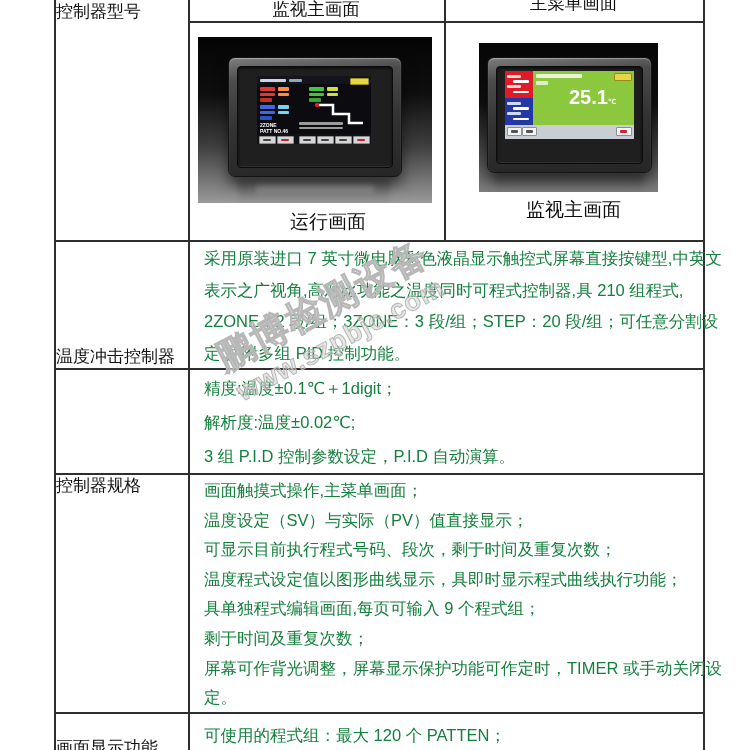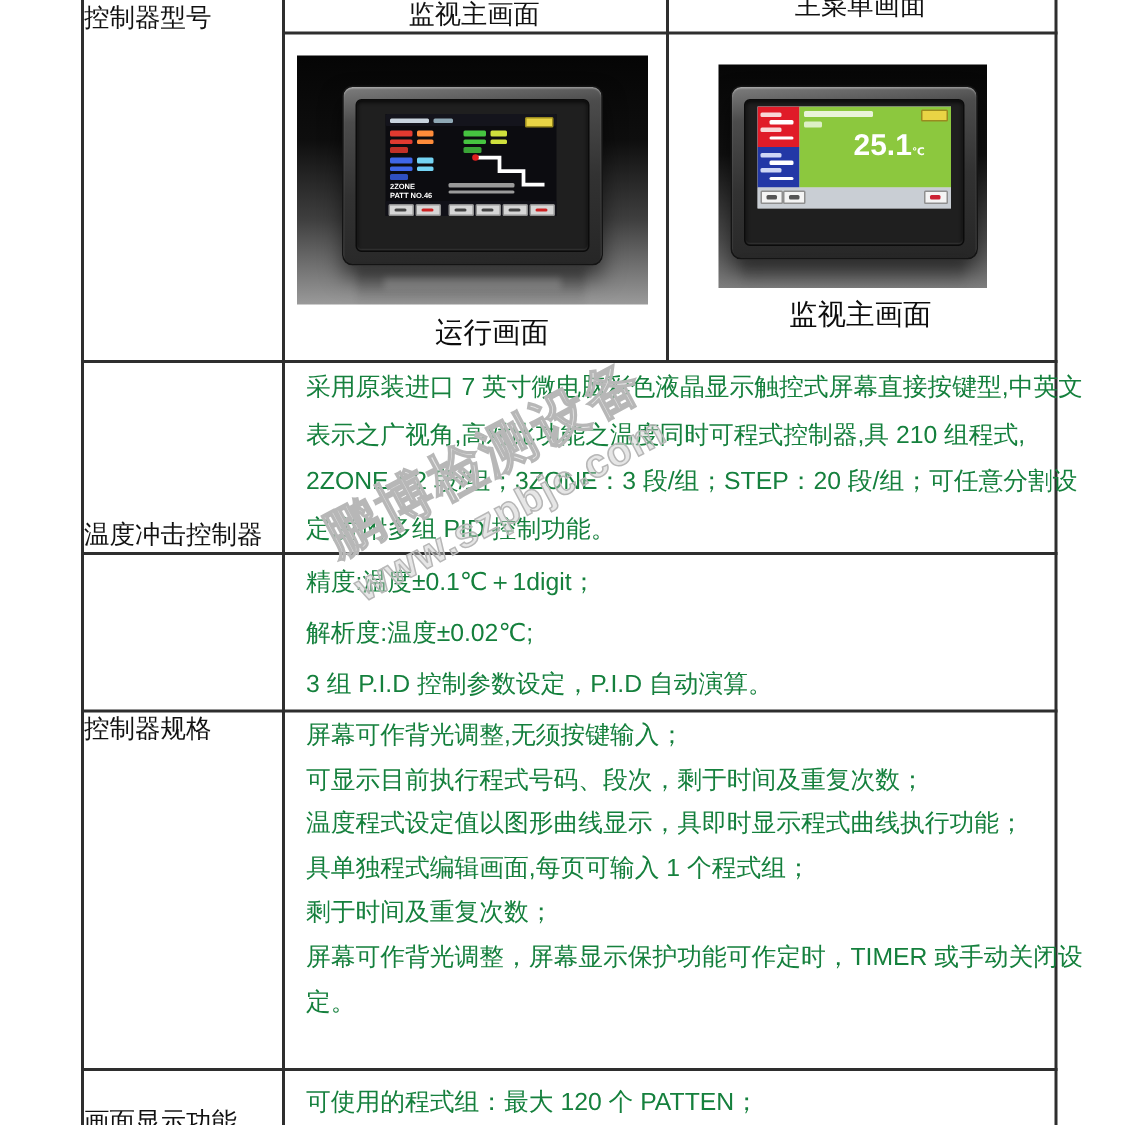--- a/index.html
+++ b/index.html
@@ -181,24 +181,25 @@
   <div class="cell content-cell" style="top:370px;height:103px;padding-top:1px;">
     <div class="tline" style="line-height:34px;">精度:温度±0.1℃＋1digit；</div>
     <div class="tline" style="line-height:34px;">解析度:温度±0.02℃;</div>
     <div class="tline" style="line-height:34px;">3 组 P.I.D 控制参数设定，P.I.D 自动演算。</div>
   </div>
 
   <div class="cell label-cell label-center" style="top:475px;height:284px;">
     <span>画面显示功能</span>
   </div>
   <div class="cell content-cell" style="top:475px;height:237px;padding-top:1px;">
-    <div class="tline" style="line-height:29.6px;">屏幕可作背光调整,无须按键输入；</div>
+    <div class="tline" style="line-height:29.6px;">画面触摸式操作,主菜单画面；</div>
+    <div class="tline" style="line-height:29.6px;">温度设定（SV）与实际（PV）值直接显示；</div>
     <div class="tline" style="line-height:29.6px;">可显示目前执行程式号码、段次，剩于时间及重复次数；</div>
     <div class="tline" style="line-height:29.6px;">温度程式设定值以图形曲线显示，具即时显示程式曲线执行功能；</div>
-    <div class="tline" style="line-height:29.6px;">具单独程式编辑画面,每页可输入 1 个程式组；</div>
+    <div class="tline" style="line-height:29.6px;">具单独程式编辑画面,每页可输入 9 个程式组；</div>
     <div class="tline" style="line-height:29.6px;">剩于时间及重复次数；</div>
     <div class="tline" style="line-height:29.6px;">屏幕可作背光调整，屏幕显示保护功能可作定时，TIMER 或手动关闭设</div>
     <div class="tline" style="line-height:29.6px;">定。</div>
   </div>
 
   <div class="cell content-cell" style="top:714px;height:36px;padding-top:6px;">
     <div class="tline" style="line-height:30px;">可使用的程式组：最大 120 个 PATTEN；</div>
   </div>
 
   <div class="watermark">

